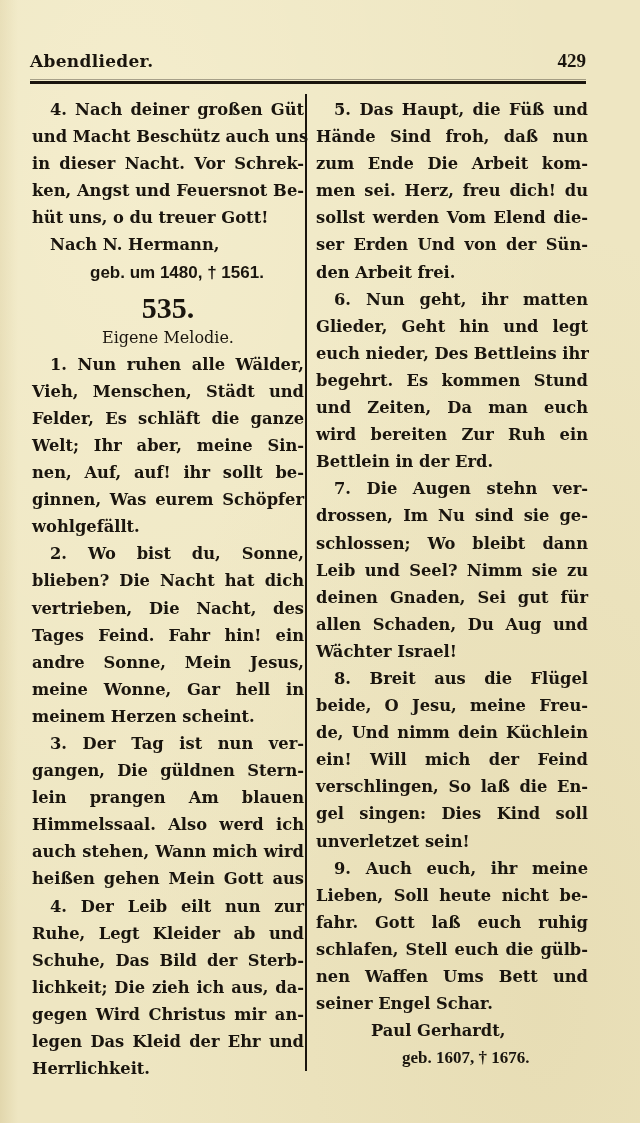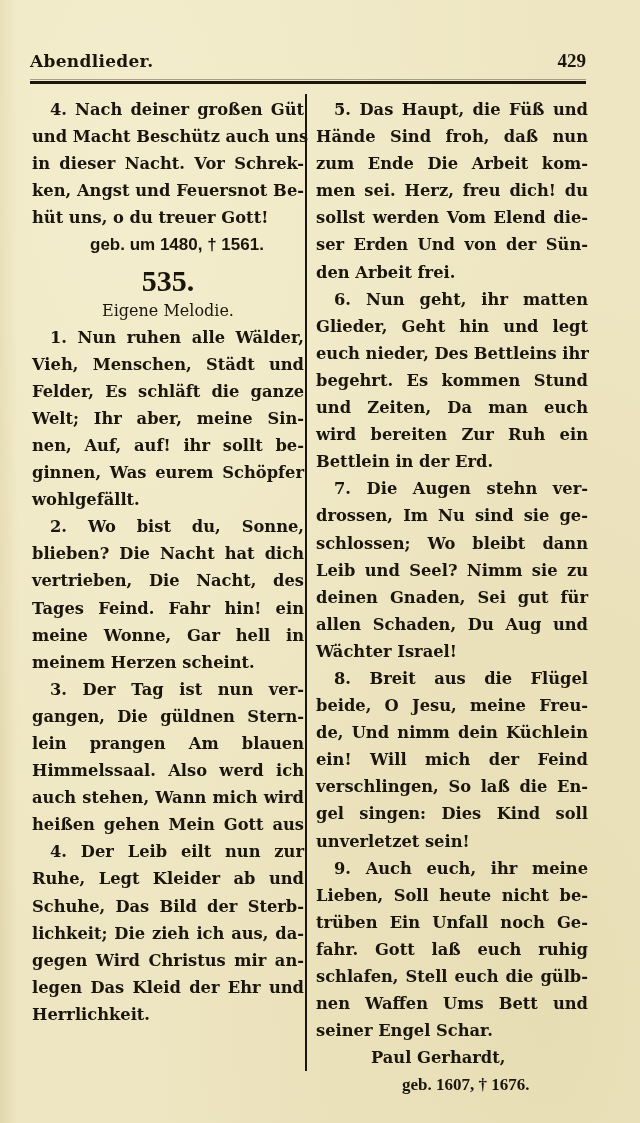--- a/index.html
+++ b/index.html
@@ -76,39 +76,41 @@
   <div class="column-divider"></div>
 
   <div class="col col-left">
     <div>
       <span class="line indent">4. Nach deiner großen Güt</span>
       <span class="line">und Macht Beschütz auch uns</span>
       <span class="line">in dieser Nacht. Vor Schrek-</span>
       <span class="line">ken, Angst und Feuersnot Be-</span>
       <span class="line last">hüt uns, o du treuer Gott!</span>
     </div>
+    <span class="attr attr-name">Nach N. Hermann,</span>
     <span class="attr attr-dates">geb. um 1480, † 1561.</span>
 
     <span class="hymn-number">535.</span>
     <span class="melody">Eigene Melodie.</span>
 
     <div>
       <span class="line indent">1. Nun ruhen alle Wälder,</span>
       <span class="line">Vieh, Menschen, Städt und</span>
       <span class="line">Felder, Es schläft die ganze</span>
       <span class="line">Welt; Ihr aber, meine Sin-</span>
       <span class="line">nen, Auf, auf! ihr sollt be-</span>
       <span class="line">ginnen, Was eurem Schöpfer</span>
       <span class="line last">wohlgefällt.</span>
     </div>
     <div>
       <span class="line indent">2. Wo bist du, Sonne,</span>
       <span class="line">blieben? Die Nacht hat dich</span>
       <span class="line">vertrieben, Die Nacht, des</span>
       <span class="line">Tages Feind. Fahr hin! ein</span>
+      <span class="line">andre Sonne, Mein Jesus,</span>
       <span class="line">meine Wonne, Gar hell in</span>
       <span class="line last">meinem Herzen scheint.</span>
     </div>
     <div>
       <span class="line indent">3. Der Tag ist nun ver-</span>
       <span class="line">gangen, Die güldnen Stern-</span>
       <span class="line">lein prangen Am blauen</span>
       <span class="line">Himmelssaal. Also werd ich</span>
       <span class="line">auch stehen, Wann mich wird</span>
       <span class="line">heißen gehen Mein Gott aus</span>
@@ -157,21 +159,20 @@
       <span class="line">beide, O Jesu, meine Freu-</span>
       <span class="line">de, Und nimm dein Küchlein</span>
       <span class="line">ein! Will mich der Feind</span>
       <span class="line">verschlingen, So laß die En-</span>
       <span class="line">gel singen: Dies Kind soll</span>
       <span class="line last">unverletzet sein!</span>
     </div>
     <div>
       <span class="line indent">9. Auch euch, ihr meine</span>
       <span class="line">Lieben, Soll heute nicht be-</span>
-      <span class="line">trüben Ein Unfall noch Ge-</span>
       <span class="line">fahr. Gott laß euch ruhig</span>
       <span class="line">schlafen, Stell euch die gülb-</span>
       <span class="line">nen Waffen Ums Bett und</span>
       <span class="line last">seiner Engel Schar.</span>
     </div>
     <span class="right-attr-name">Paul Gerhardt,</span>
     <span class="right-attr-dates">geb. 1607, † 1676.</span>
   </div>
 
 </div>

